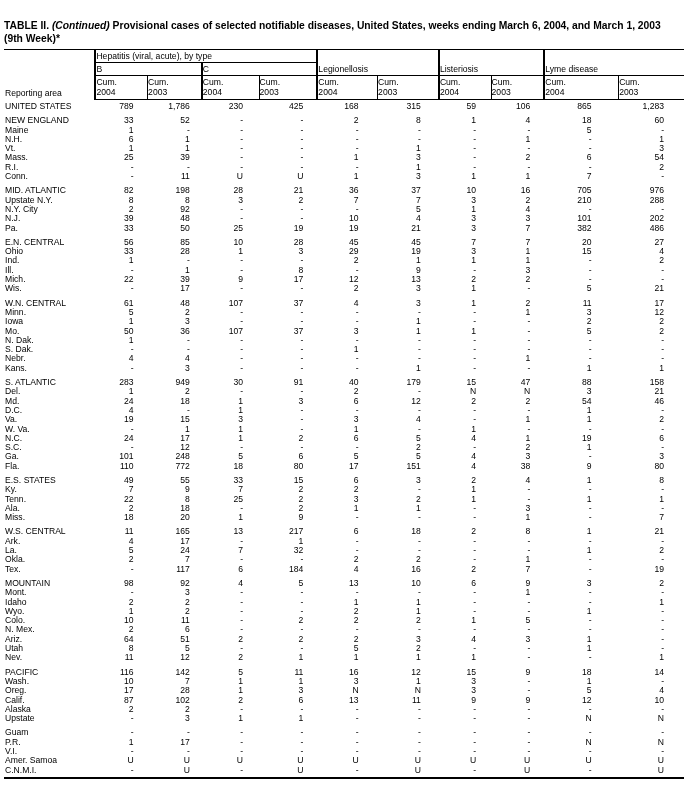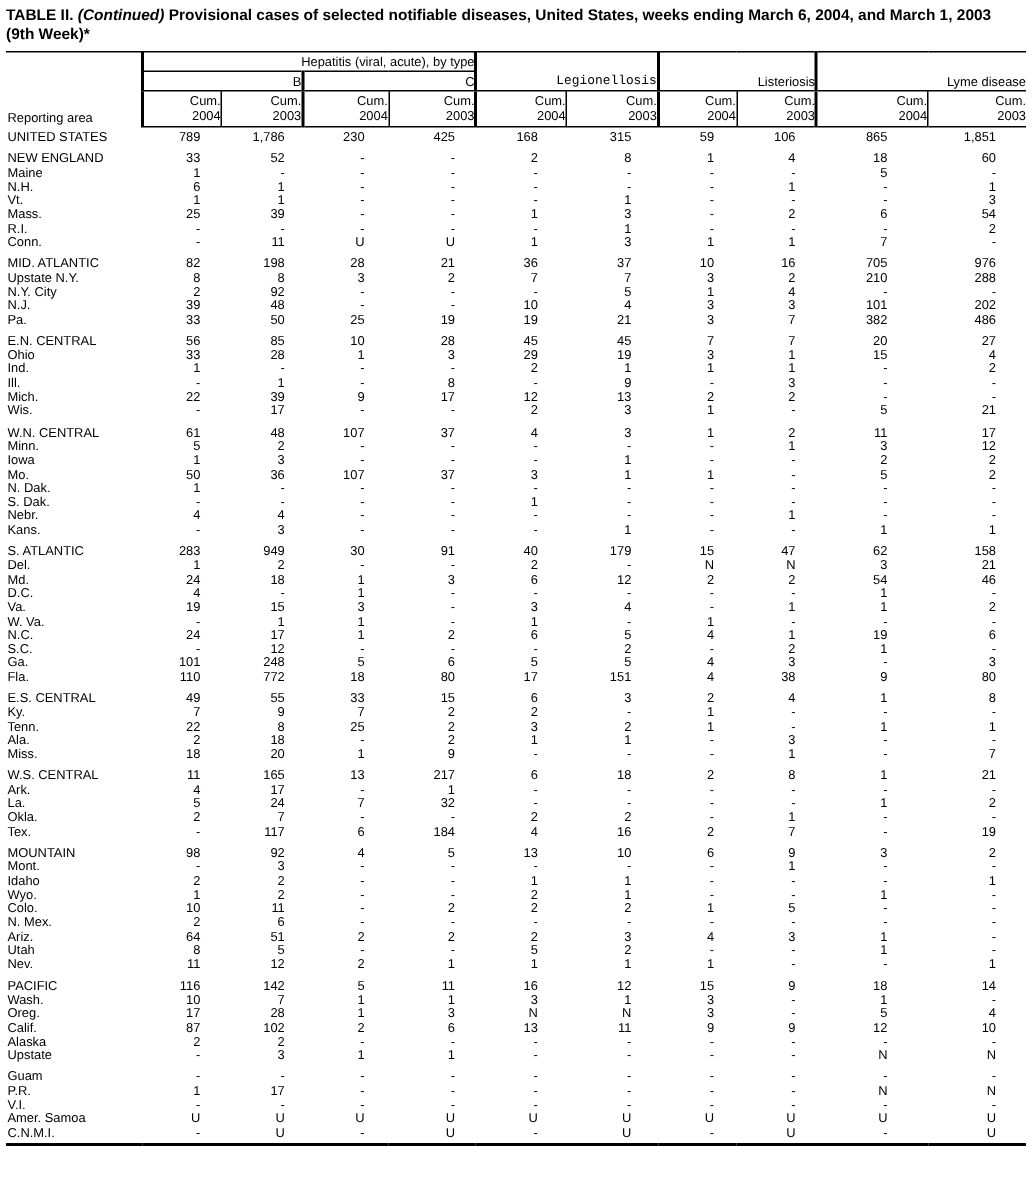--- a/index.html
+++ b/index.html
@@ -5,21 +5,21 @@
   html, body {
     margin: 0; padding: 0;
     background: #ffffff;
     color: #000000;
     font-family: "Liberation Sans", "DejaVu Sans", sans-serif;
   }
   #page {
     position: relative;
     width: 689px; height: 787px;
     box-sizing: border-box;
-    padding: 5px 5px 0 4px;
+    padding: 20px 5px 0 4px;
     overflow: hidden;
   }
   .title {
     font-size: 10.3px;
     font-weight: bold;
     line-height: 12.5px;
     letter-spacing: 0;
     margin-bottom: 4px;
   }
   table#disease-table {
@@ -34,21 +34,21 @@
   col.c-n3 { width: 57px; }  col.c-n4 { width: 58px; }
   col.c-n5 { width: 60px; }  col.c-n6 { width: 61px; }
   col.c-n7 { width: 52px; }  col.c-n8 { width: 53px; }
   col.c-n9 { width: 74px; }  col.c-n10 { width: 65px; }
 
   thead th {
     font-weight: normal;
     font-size: 8.6px;
     line-height: 10px;
     padding: 1px 0;
-    text-align: right;
+    text-align: left;
     vertical-align: middle;
   }
   th.reporting-area {
     text-align: left;
     vertical-align: bottom;
     padding-left: 1px;
     padding-bottom: 2px;
     margin-top: 12px;
   }
   .bl2 { border-left: 2px solid #000; }
@@ -112,21 +112,21 @@
         <col class="c-n6">
         <col class="c-n7">
         <col class="c-n8">
         <col class="c-n9">
         <col class="c-n10">
     </colgroup>
     <thead>
       <tr>
         <th rowspan="3" class="reporting-area">Reporting area</th>
         <th colspan="4" class="bl2 bb1">Hepatitis (viral, acute), by type</th>
-        <th colspan="2" rowspan="2" class="bl2 bb1" style="vertical-align: bottom; font-family: Liberation Mono, monospace;">Legionellosis</th>
+        <th colspan="2" rowspan="2" class="bl2 bb1" style="vertical-align: bottom;">Legionellosis</th>
         <th colspan="2" rowspan="2" class="bl2 bb1" style="vertical-align: bottom;">Listeriosis</th>
         <th colspan="2" rowspan="2" class="bl2 bb1" style="vertical-align: bottom;">Lyme disease</th>
       </tr>
       <tr>
         <th colspan="2" class="bl2 bb1">B</th>
         <th colspan="2" class="bl2 bb1">C</th>
       </tr>
       <tr class="cum-row">
         <th class="bl2"><span>Cum.</span><br><span>2004</span></th>
         <th class="bl1"><span>Cum.</span><br><span>2003</span></th>
@@ -145,21 +145,21 @@
           <td class="area">UNITED STATES</td>
           <td class="val">789</td>
           <td class="val">1,786</td>
           <td class="val">230</td>
           <td class="val">425</td>
           <td class="val">168</td>
           <td class="val">315</td>
           <td class="val">59</td>
           <td class="val">106</td>
           <td class="val">865</td>
-          <td class="val">1,851</td>
+          <td class="val">1,283</td>
         </tr>
         <tr class="group-start">
           <td class="area">NEW ENGLAND</td>
           <td class="val">33</td>
           <td class="val">52</td>
           <td class="val">-</td>
           <td class="val">-</td>
           <td class="val">2</td>
           <td class="val">8</td>
           <td class="val">1</td>
@@ -495,21 +495,21 @@
         <tr class="group-start">
           <td class="area">S. ATLANTIC</td>
           <td class="val">283</td>
           <td class="val">949</td>
           <td class="val">30</td>
           <td class="val">91</td>
           <td class="val">40</td>
           <td class="val">179</td>
           <td class="val">15</td>
           <td class="val">47</td>
-          <td class="val">62</td>
+          <td class="val">88</td>
           <td class="val">158</td>
         </tr>
         <tr>
           <td class="area">Del.</td>
           <td class="val">1</td>
           <td class="val">2</td>
           <td class="val">-</td>
           <td class="val">-</td>
           <td class="val">2</td>
           <td class="val">-</td>
@@ -616,21 +616,21 @@
           <td class="val">18</td>
           <td class="val">80</td>
           <td class="val">17</td>
           <td class="val">151</td>
           <td class="val">4</td>
           <td class="val">38</td>
           <td class="val">9</td>
           <td class="val">80</td>
         </tr>
         <tr class="group-start">
-          <td class="area">E.S. CENTRAL</td>
+          <td class="area">E.S. STATES</td>
           <td class="val">49</td>
           <td class="val">55</td>
           <td class="val">33</td>
           <td class="val">15</td>
           <td class="val">6</td>
           <td class="val">3</td>
           <td class="val">2</td>
           <td class="val">4</td>
           <td class="val">1</td>
           <td class="val">8</td>

